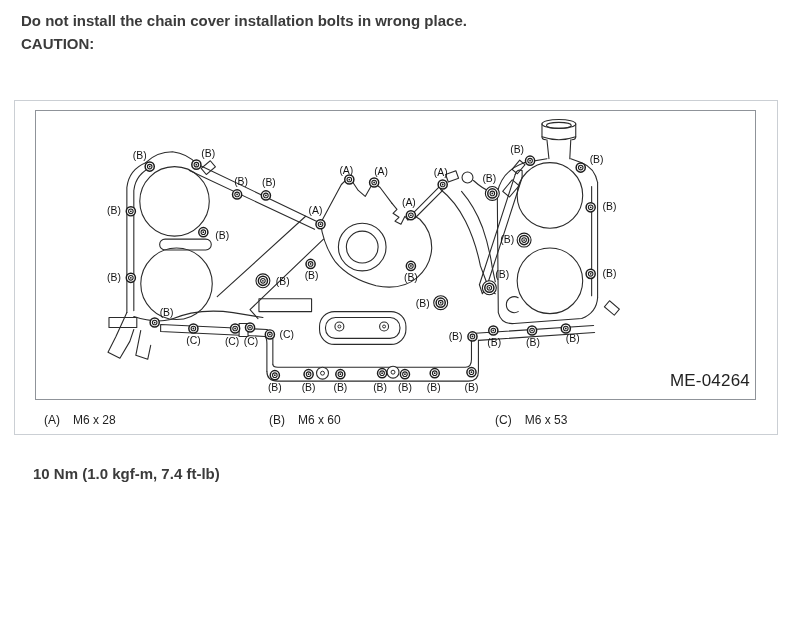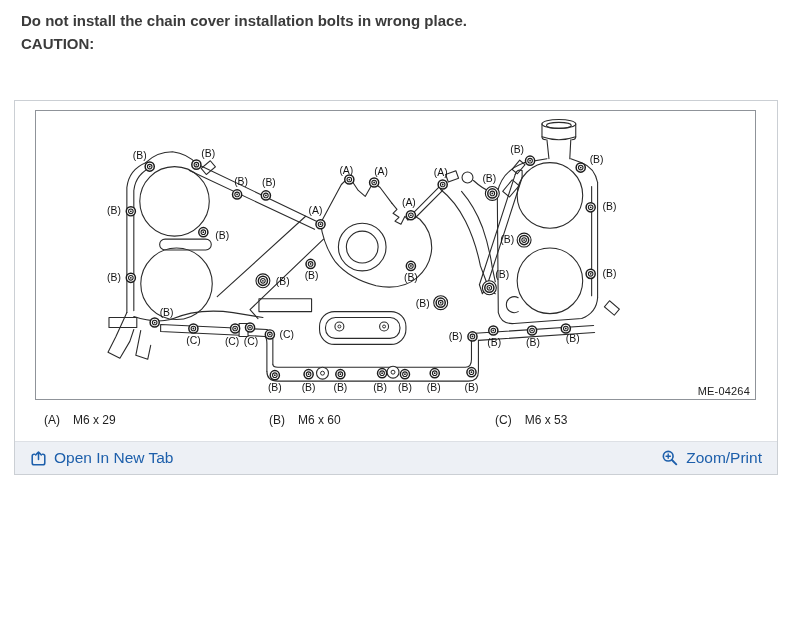--- a/index.html
+++ b/index.html
@@ -15,22 +15,22 @@
   .figure-card {
     width: 764px; margin: 45px 0 0 14px;
     border: 1px solid #cbcfd4; background: #fff;
   }
   .diagram-box {
     width: 721px; height: 290px; margin: 9px 21px 0 20px;
     border: 1px solid #8f9399; position: relative; background: #fff;
   }
   .diagram-box svg { display: block; }
   .fig-code {
-    position: absolute; right: 5px; bottom: 2px;
-    font-size: 11px; color: #222; letter-spacing: 0.2px;
+    position: absolute; right: 5px; bottom: 8px;
+    font-size: 17px; color: #222; letter-spacing: 0.2px;
   }
   .legend-row { position: relative; height: 24px; margin-top: 10px; }
   .legend-item { position: absolute; top: 3px; display: inline-flex; gap: 13px; font-size: 12px; color: #1e1e1e; }
   .legend-item.a { left: 29px; } .legend-item.b { left: 254px; } .legend-item.c { left: 480px; }
 
   .figure-footer {
     margin-top: 7px; height: 33px; background: #edf0f5;
     border-top: 1px solid #dde0e5;
     display: flex; align-items: center; justify-content: space-between;
     padding: 0 15px;
@@ -401,49 +401,32 @@
             <text x="215" y="236" text-anchor="middle" class="bolt-label">(C)</text>
             <text x="251" y="229" text-anchor="middle" class="bolt-label">(C)</text>
           </g>
       </svg>
       <span class="fig-code">ME-04264</span>
     </div>
 
     <div class="legend-row">
       <span class="legend-item a">
         <span>(A)</span>
-        <span>M6 x 29</span>
+        <span>M6 x 28</span>
       </span>
       <span class="legend-item b">
         <span>(B)</span>
         <span>M6 x 60</span>
       </span>
       <span class="legend-item c">
         <span>(C)</span>
         <span>M6 x 53</span>
       </span>
     </div>
 
-    <div class="figure-footer">
-      <a class="blue-link" style="color: rgb(29, 95, 171);">
-        <svg width="17" height="17" viewBox="0 0 20 20">
-          <rect x="2.6" y="5" width="14.8" height="12.4" rx="2.2" fill="none" stroke="currentColor" stroke-width="1.8"></rect>
-          <rect x="5.8" y="3" width="8.4" height="4.6" fill="#edf0f5" stroke="none"></rect>
-          <path d="M10,11.2 L10,2.6 M6.7,5.7 L10,2.3 L13.3,5.7" fill="none" stroke="currentColor" stroke-width="1.8" stroke-linecap="round" stroke-linejoin="round"></path>
-        </svg>
-        <span>Open In New Tab</span>
-      </a>
-      <a class="blue-link" style="color: rgb(29, 95, 171);">
-        <svg width="18" height="18" viewBox="0 0 20 20">
-          <circle cx="8" cy="8" r="5.4" fill="none" stroke="currentColor" stroke-width="1.8"></circle>
-          <path d="M8,5.6 L8,10.4 M5.6,8 L10.4,8" stroke="currentColor" stroke-width="1.5" stroke-linecap="round"></path>
-          <path d="M12.2,12.2 L17,17" stroke="currentColor" stroke-width="2.1" stroke-linecap="round"></path>
-        </svg>
-        <span>Zoom/Print</span>
-      </a>
-    </div>
   </section>
 
 
   <div class="torque">
+    <p class="torque-value">10 Nm (1.0 kgf-m, 7.4 ft-lb)</p>
   </div>
 
 </main>
 
 </body></html>

